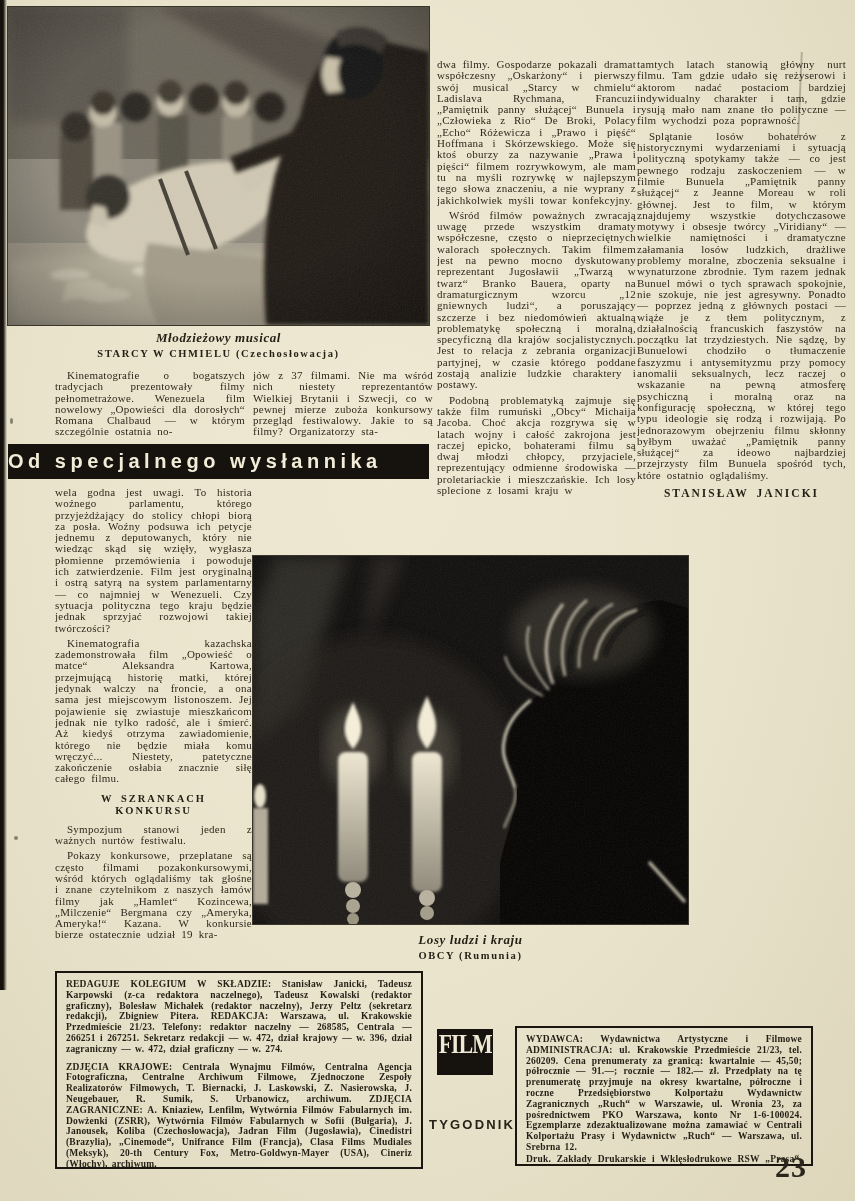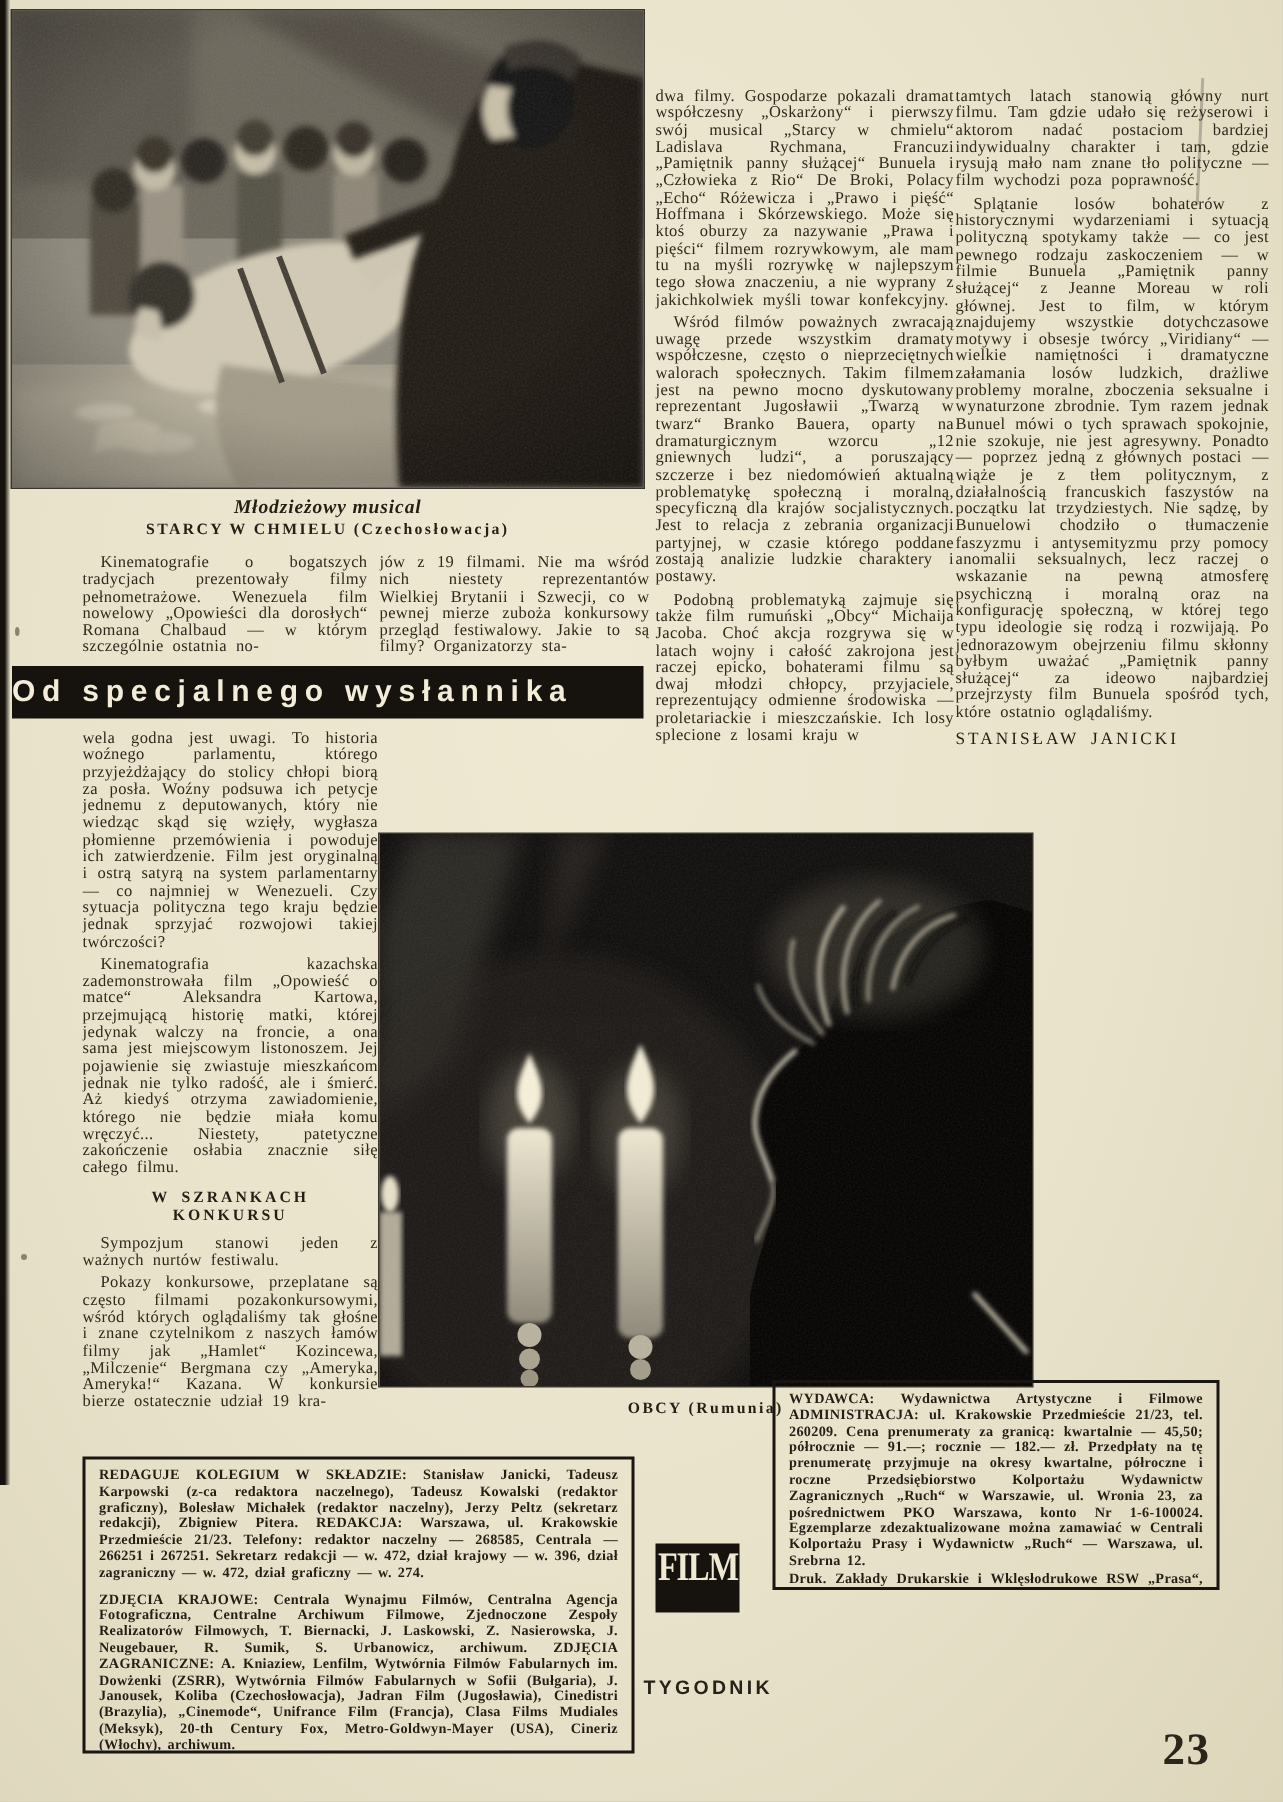--- a/index.html
+++ b/index.html
@@ -26,21 +26,21 @@
     display:flex;align-items:center;}
   .banner span{font-family:"Liberation Sans","DejaVu Sans",sans-serif;font-weight:bold;
     font-size:20px;letter-spacing:4.5px;color:#f2ecd8;white-space:nowrap;}
   
   .col{font-size:11px;line-height:11.3px;text-align:justify;
     letter-spacing:.25px;word-spacing:3px;overflow:hidden;}
   .col p{margin:0 0 4px 0;text-indent:12px;}
   .col p.noind{text-indent:0;}
   .subhead{text-align:center;font-weight:bold;font-size:10.5px;line-height:12px;
     letter-spacing:2px;margin:8px 0 7px 0;color:#241f15;}
-  .signature{text-align:left;font-weight:normal;font-size:11.5px;letter-spacing:2px;
+  .signature{text-align:center;font-weight:bold;font-size:11.5px;letter-spacing:2px;
     margin-top:7px;color:#241f15;}
   
   .fbox{border:2px solid #191510;padding:6px 9px;box-sizing:border-box;
     font-weight:bold;font-size:9.5px;line-height:10.8px;text-align:justify;
     letter-spacing:.2px;word-spacing:1.5px;color:#241f15;overflow:hidden;}
   .fbox p{margin:0;}
   .fbox p + p{margin-top:7px;}
   .fbox-right p + p{margin-top:1px;}
   .film-logo{left:437px;top:1029px;width:56px;height:46px;background:#16130e;
     display:flex;justify-content:center;}
@@ -141,21 +141,21 @@
 
   <div class="abs caption" style="left:8px;top:330px;width:421px;">
     <div class="cap-i">Młodzieżowy musical</div>
     <div class="cap-b">STARCY W CHMIELU (Czechosłowacja)</div>
   </div>
 
   <div class="abs col" style="left:55px;top:370px;width:190px;height:74px;">
     <p>Kinematografie o bogatszych tradycjach prezentowały filmy pełnometrażowe. Wenezuela film nowelowy „Opowieści dla dorosłych“ Romana Chalbaud — w którym szczególnie ostatnia no-</p>
   </div>
   <div class="abs col" style="left:253px;top:370px;width:180px;height:74px;">
-    <p class="noind">jów z 19 filmami. Nie ma wśród nich niestety reprezentantów Wielkiej Brytanii i Szwecji, co w pewnej mierze zuboża konkursowy przegląd festiwalowy. Jakie to są filmy? Organizatorzy sta-</p>
+    <p class="noind">jów z 37 filmami. Nie ma wśród nich niestety reprezentantów Wielkiej Brytanii i Szwecji, co w pewnej mierze zuboża konkursowy przegląd festiwalowy. Jakie to są filmy? Organizatorzy sta-</p>
   </div>
 
   <div class="abs banner">
     <span>Od specjalnego wysłannika</span>
   </div>
 
   <div class="abs col" style="left:55px;top:487px;width:197px;height:474px;">
     <p class="noind">wela godna jest uwagi. To historia woźnego parlamentu, którego przyjeżdżający do stolicy chłopi biorą za posła. Woźny podsuwa ich petycje jednemu z deputowanych, który nie wiedząc skąd się wzięły, wygłasza płomienne przemówienia i powoduje ich zatwierdzenie. Film jest oryginalną i ostrą satyrą na system parlamentarny — co najmniej w Wenezueli. Czy sytuacja polityczna tego kraju będzie jednak sprzyjać rozwojowi takiej twórczości?</p>
     <p>Kinematografia kazachska zademonstrowała film „Opowieść o matce“ Aleksandra Kartowa, przejmującą historię matki, której jedynak walczy na froncie, a ona sama jest miejscowym listonoszem. Jej pojawienie się zwiastuje mieszkańcom jednak nie tylko radość, ale i śmierć. Aż kiedyś otrzyma zawiadomienie, którego nie będzie miała komu wręczyć... Niestety, patetyczne zakończenie osłabia znacznie siłę całego filmu.</p>
     <div class="subhead">
@@ -225,41 +225,42 @@
       </g>
       <path d="M262 232 C257 213 248 203 251 186 C253 170 263 156 278 144" stroke="#ece5cf" stroke-width="2.5" fill="none" filter="url(#softA2)"></path>
       <path d="M251 272 C259 252 265 244 262 232" stroke="#b7b09c" stroke-width="2" fill="none" filter="url(#softA2)"></path>
       <path d="M247 308 L247 366" stroke="#8d8775" stroke-width="2" opacity="0.6" filter="url(#softA2)"></path>
       <path d="M396 306 L432 346" stroke="#cfc8b3" stroke-width="3" filter="url(#softA2)"></path>
       <rect width="435" height="368" filter="url(#grain2)" opacity="0.25"></rect>
     </svg>
   </div>
 
   <div class="abs caption" style="left:253px;top:932px;width:435px;">
+    <div class="cap-i">Losy ludzi i kraju</div>
     <div class="cap-b">OBCY (Rumunia)</div>
   </div>
 
   <div class="abs col" style="left:437px;top:59px;width:199px;height:500px;">
     <p class="noind">dwa filmy. Gospodarze pokazali dramat współczesny „Oskarżony“ i pierwszy swój musical „Starcy w chmielu“ Ladislava Rychmana, Francuzi „Pamiętnik panny służącej“ Bunuela i „Człowieka z Rio“ De Broki, Polacy „Echo“ Różewicza i „Prawo i pięść“ Hoffmana i Skórzewskiego. Może się ktoś oburzy za nazywanie „Prawa i pięści“ filmem rozrywkowym, ale mam tu na myśli rozrywkę w najlepszym tego słowa znaczeniu, a nie wyprany z jakichkolwiek myśli towar konfekcyjny.</p>
     <p>Wśród filmów poważnych zwracają uwagę przede wszystkim dramaty współczesne, często o nieprzeciętnych walorach społecznych. Takim filmem jest na pewno mocno dyskutowany reprezentant Jugosławii „Twarzą w twarz“ Branko Bauera, oparty na dramaturgicznym wzorcu „12 gniewnych ludzi“, a poruszający szczerze i bez niedomówień aktualną problematykę społeczną i moralną, specyficzną dla krajów socjalistycznych. Jest to relacja z zebrania organizacji partyjnej, w czasie którego poddane zostają analizie ludzkie charaktery i postawy.</p>
     <p>Podobną problematyką zajmuje się także film rumuński „Obcy“ Michaija Jacoba. Choć akcja rozgrywa się w latach wojny i całość zakrojona jest raczej epicko, bohaterami filmu są dwaj młodzi chłopcy, przyjaciele, reprezentujący odmienne środowiska — proletariackie i mieszczańskie. Ich losy splecione z losami kraju w</p>
   </div>
 
   <div class="abs col" style="left:637px;top:59px;width:209px;height:512px;">
     <p class="noind">tamtych latach stanowią główny nurt filmu. Tam gdzie udało się reżyserowi i aktorom nadać postaciom bardziej indywidualny charakter i tam, gdzie rysują mało nam znane tło polityczne — film wychodzi poza poprawność.</p>
     <p>Splątanie losów bohaterów z historycznymi wydarzeniami i sytuacją polityczną spotykamy także — co jest pewnego rodzaju zaskoczeniem — w filmie Bunuela „Pamiętnik panny służącej“ z Jeanne Moreau w roli głównej. Jest to film, w którym znajdujemy wszystkie dotychczasowe motywy i obsesje twórcy „Viridiany“ — wielkie namiętności i dramatyczne załamania losów ludzkich, drażliwe problemy moralne, zboczenia seksualne i wynaturzone zbrodnie. Tym razem jednak Bunuel mówi o tych sprawach spokojnie, nie szokuje, nie jest agresywny. Ponadto — poprzez jedną z głównych postaci — wiąże je z tłem politycznym, z działalnością francuskich faszystów na początku lat trzydziestych. Nie sądzę, by Bunuelowi chodziło o tłumaczenie faszyzmu i antysemityzmu przy pomocy anomalii seksualnych, lecz raczej o wskazanie na pewną atmosferę psychiczną i moralną oraz na konfigurację społeczną, w której tego typu ideologie się rodzą i rozwijają. Po jednorazowym obejrzeniu filmu skłonny byłbym uważać „Pamiętnik panny służącej“ za ideowo najbardziej przejrzysty film Bunuela spośród tych, które ostatnio oglądaliśmy.</p>
     <div class="signature">STANISŁAW JANICKI</div>
   </div>
 
   <div class="abs fbox" style="left:55px;top:971px;width:368px;height:198px;">
     <p>REDAGUJE KOLEGIUM W SKŁADZIE: Stanisław Janicki, Tadeusz Karpowski (z-ca redaktora naczelnego), Tadeusz Kowalski (redaktor graficzny), Bolesław Michałek (redaktor naczelny), Jerzy Peltz (sekretarz redakcji), Zbigniew Pitera. REDAKCJA: Warszawa, ul. Krakowskie Przedmieście 21/23. Telefony: redaktor naczelny — 268585, Centrala — 266251 i 267251. Sekretarz redakcji — w. 472, dział krajowy — w. 396, dział zagraniczny — w. 472, dział graficzny — w. 274.</p>
     <p>ZDJĘCIA KRAJOWE: Centrala Wynajmu Filmów, Centralna Agencja Fotograficzna, Centralne Archiwum Filmowe, Zjednoczone Zespoły Realizatorów Filmowych, T. Biernacki, J. Laskowski, Z. Nasierowska, J. Neugebauer, R. Sumik, S. Urbanowicz, archiwum. ZDJĘCIA ZAGRANICZNE: A. Kniaziew, Lenfilm, Wytwórnia Filmów Fabularnych im. Dowżenki (ZSRR), Wytwórnia Filmów Fabularnych w Sofii (Bułgaria), J. Janousek, Koliba (Czechosłowacja), Jadran Film (Jugosławia), Cinedistri (Brazylia), „Cinemode“, Unifrance Film (Francja), Clasa Films Mudiales (Meksyk), 20-th Century Fox, Metro-Goldwyn-Mayer (USA), Cineriz (Włochy), archiwum.</p>
   </div>
 
-  <div class="abs fbox fbox-right" style="left:515px;top:920px;width:298px;height:140px;">
+  <div class="abs fbox fbox-right" style="left:515px;top:1026px;width:298px;height:140px;">
     <p>WYDAWCA: Wydawnictwa Artystyczne i Filmowe ADMINISTRACJA: ul. Krakowskie Przedmieście 21/23, tel. 260209. Cena prenumeraty za granicą: kwartalnie — 45,50; półrocznie — 91.—; rocznie — 182.— zł. Przedpłaty na tę prenumeratę przyjmuje na okresy kwartalne, półroczne i roczne Przedsiębiorstwo Kolportażu Wydawnictw Zagranicznych „Ruch“ w Warszawie, ul. Wronia 23, za pośrednictwem PKO Warszawa, konto Nr 1-6-100024. Egzemplarze zdezaktualizowane można zamawiać w Centrali Kolportażu Prasy i Wydawnictw „Ruch“ — Warszawa, ul. Srebrna 12.</p>
     <p>Druk. Zakłady Drukarskie i Wklęsłodrukowe RSW „Prasa“, Warszawa, Marszałkowska 3/5. Nakład 130 000. Numer oddano do druku 13.VII.1964 r.  Zam. 369. Z-64.</p>
   </div>
 
   <div class="abs film-logo">
     <span>FILM</span>
   </div>
   <div class="abs tygodnik">TYGODNIK</div>
 
   <div class="abs page-num">23</div>

